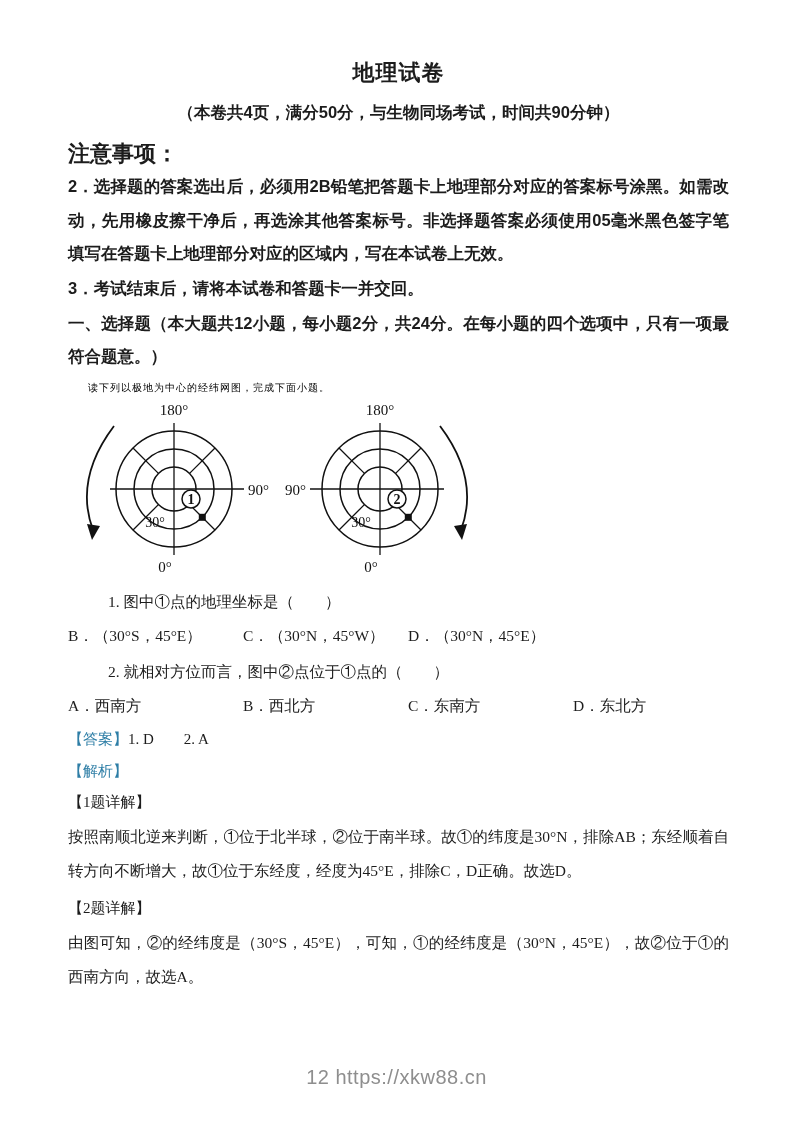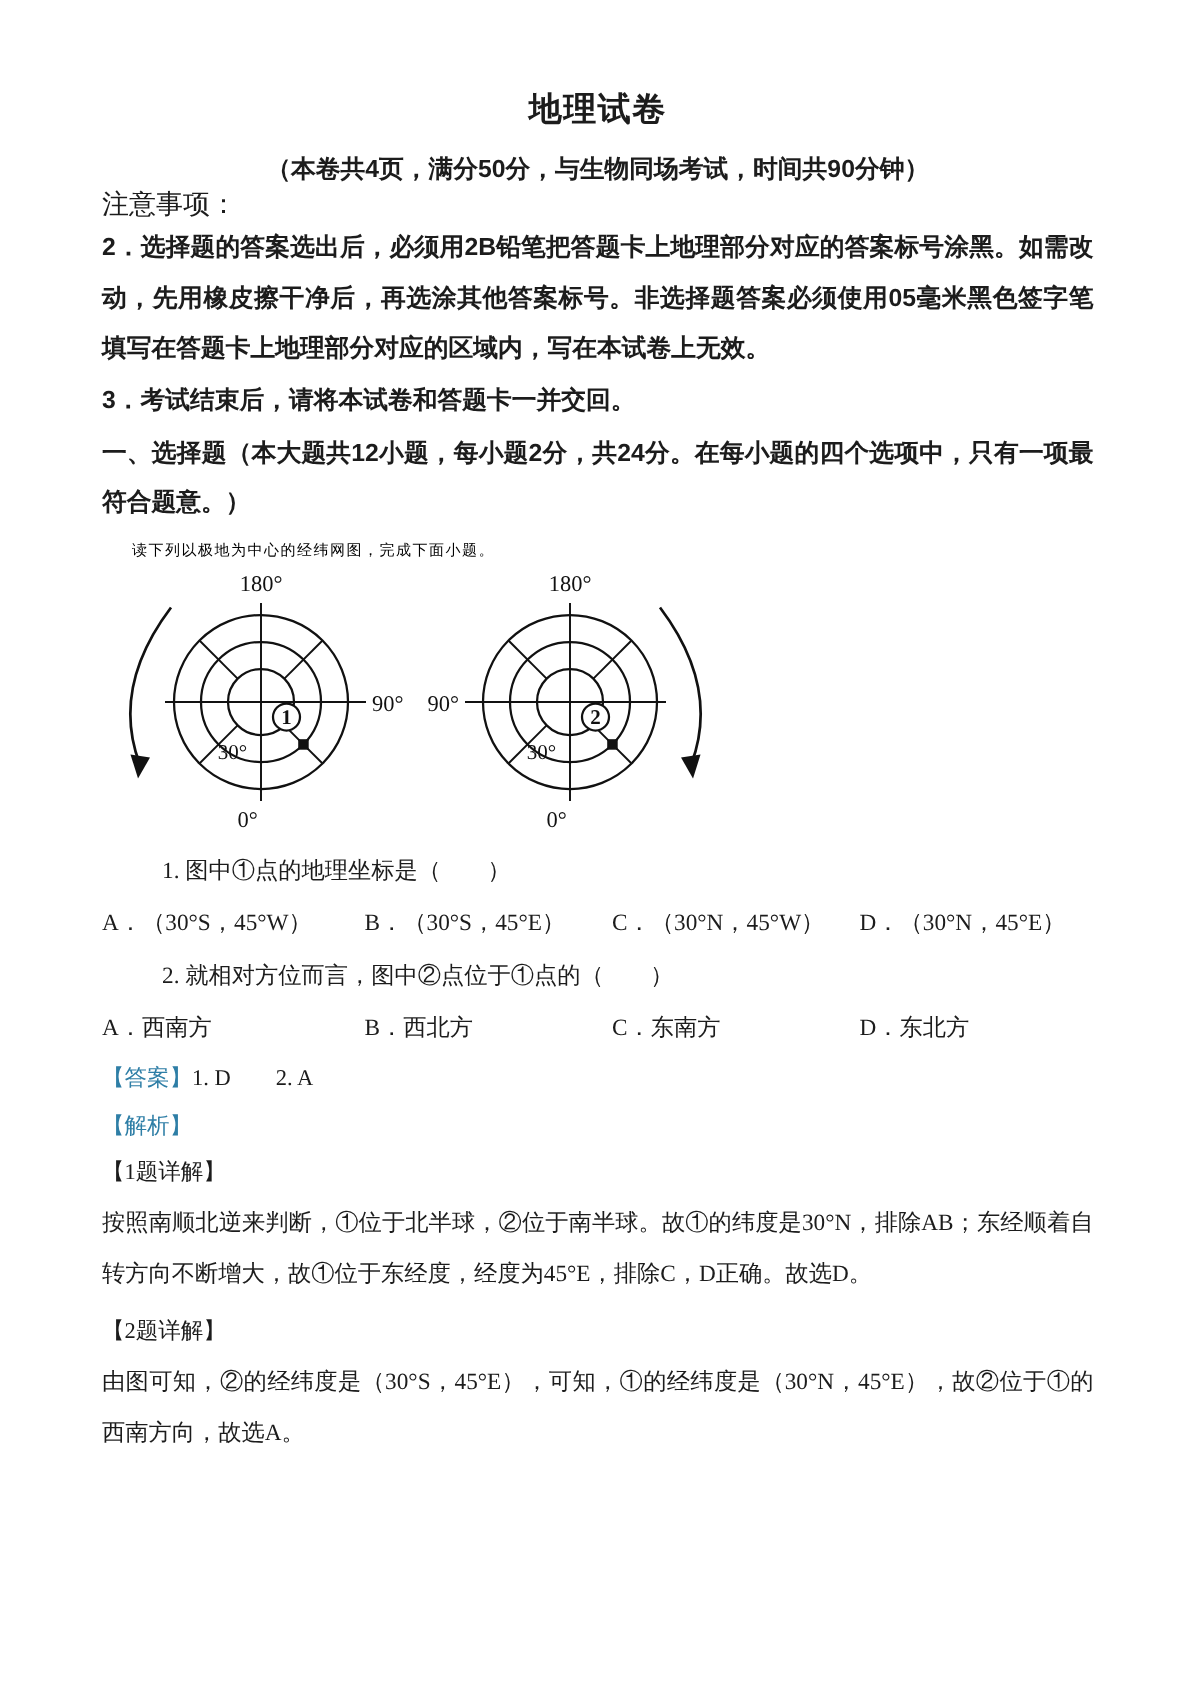--- a/index.html
+++ b/index.html
@@ -25,22 +25,23 @@
   }
   .subtitle {
     text-align: center;
     font-family: "Liberation Sans", sans-serif;
     font-weight: bold;
     font-size: 16.5px;
     margin-top: 14px;
   }
   .notice-heading {
     font-family: "Liberation Sans", sans-serif;
-    font-weight: normal;
-    font-size: 18px;
+    font-weight: bold;
+    font-size: 22px;
+    margin-top: 15px;
   }
   .notice {
     font-family: "Liberation Sans", sans-serif;
     font-weight: bold;
     font-size: 16.5px;
     line-height: 33.5px;
     text-align: justify;
     margin-top: 1px;
   }
   .section-heading {
@@ -177,21 +178,20 @@
       <text x="100" y="16" text-anchor="middle" class="svg-label">180°</text>
       <text x="26" y="96" text-anchor="end" class="svg-label">90°</text>
       <text x="91" y="173" text-anchor="middle" class="svg-label">0°</text>
       <text x="81" y="128" text-anchor="middle" class="svg-label svg-label-small">30°</text>
     </svg>
 
   </div>
 
   <div class="q-stem">1. 图中①点的地理坐标是（　　）</div>
   <div class="q-options">
-    <span>A．（30°S，45°W）</span>
     <span>B．（30°S，45°E）</span>
     <span>C．（30°N，45°W）</span>
     <span>D．（30°N，45°E）</span>
   </div>
 
   <div class="q-stem">2. 就相对方位而言，图中②点位于①点的（　　）</div>
   <div class="q-options">
     <span>A．西南方</span>
     <span>B．西北方</span>
     <span>C．东南方</span>
@@ -205,14 +205,15 @@
   <div class="answer-line">
     <span class="accent">【解析】</span>
   </div>
 
   <div class="detail-heading">【1题详解】</div>
   <div class="explanation">按照南顺北逆来判断，①位于北半球，②位于南半球。故①的纬度是30°N，排除AB；东经顺着自转方向不断增大，故①位于东经度，经度为45°E，排除C，D正确。故选D。</div>
 
   <div class="detail-heading">【2题详解】</div>
   <div class="explanation">由图可知，②的经纬度是（30°S，45°E），可知，①的经纬度是（30°N，45°E），故②位于①的西南方向，故选A。</div>
 
+  <div class="footer">12 https://xkw88.cn</div>
 
 </div>
 
 </body></html>

